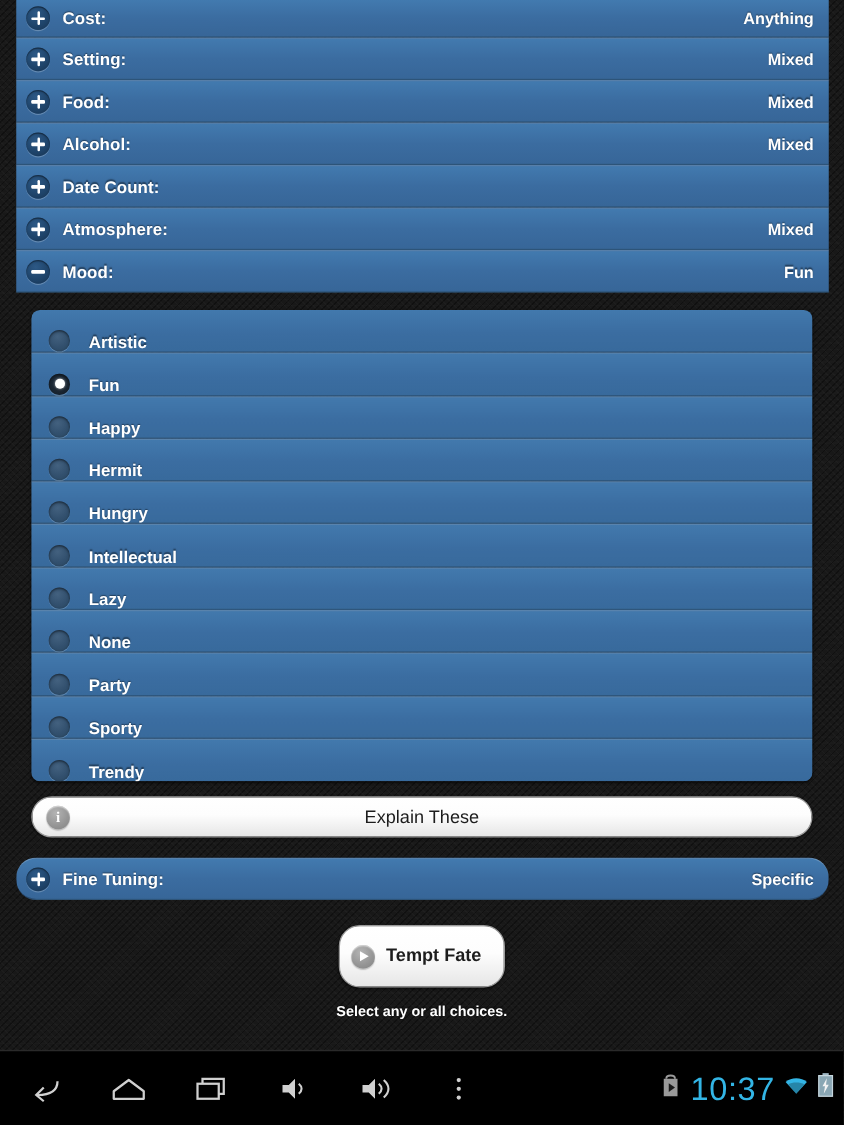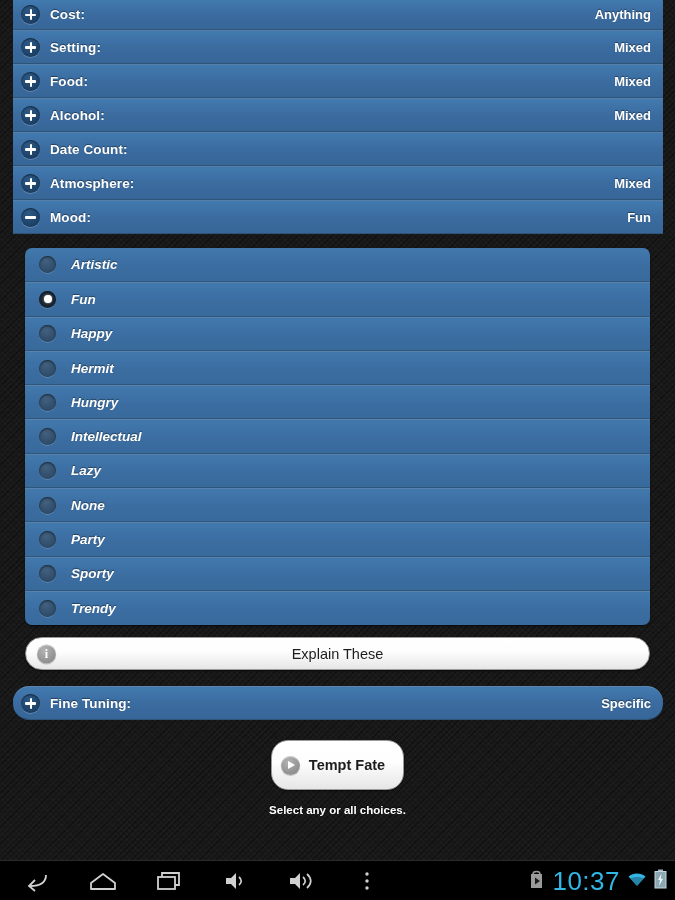--- a/index.html
+++ b/index.html
@@ -107,24 +107,23 @@
     overflow: hidden;
     box-shadow: 0 1px 2px rgba(0,0,0,0.6);
   }
 
   .radio-row {
     height: 34.3px;
     background: linear-gradient(to bottom, #4279ad 0%, #3b6da1 55%, #386a9c 100%);
     border-top: 1px solid rgba(255,255,255,0.17);
     border-bottom: 1px solid rgba(0,0,0,0.28);
     display: flex;
-    align-items: center;
+    align-items: flex-end;
     padding-left: 14px;
     cursor: pointer;
-    font-style: italic;
   }
   .radio-row:first-child { border-top: none; }
   .radio-row:last-child { border-bottom: none; }
 
   .radio-dot {
     width: 17px; height: 17px;
     border-radius: 50%;
     background: radial-gradient(circle at 42% 32%, #43617f 0%, #32506e 55%, #2a4760 100%);
     box-shadow: inset 0 1px 2px rgba(0,0,0,0.55), 0 1px 0 rgba(255,255,255,0.18);
     margin-right: 15px;
@@ -227,21 +226,21 @@
     font-weight: bold;
     text-shadow: 0 -1px 1px rgba(0,0,0,0.6);
   }
 
   .fine-tuning-wrap { margin-top: 16px; }
 
   
   .navbar {
     position: absolute;
     left: 0; right: 0; bottom: 0;
-    height: 40px;
+    height: 60px;
     background: #000000;
     border-top: 1px solid #2a2a2a;
     display: flex;
     align-items: center;
   }
   .nav-left {
     display: flex;
     align-items: center;
     gap: 32px;
     padding-left: 20px;

